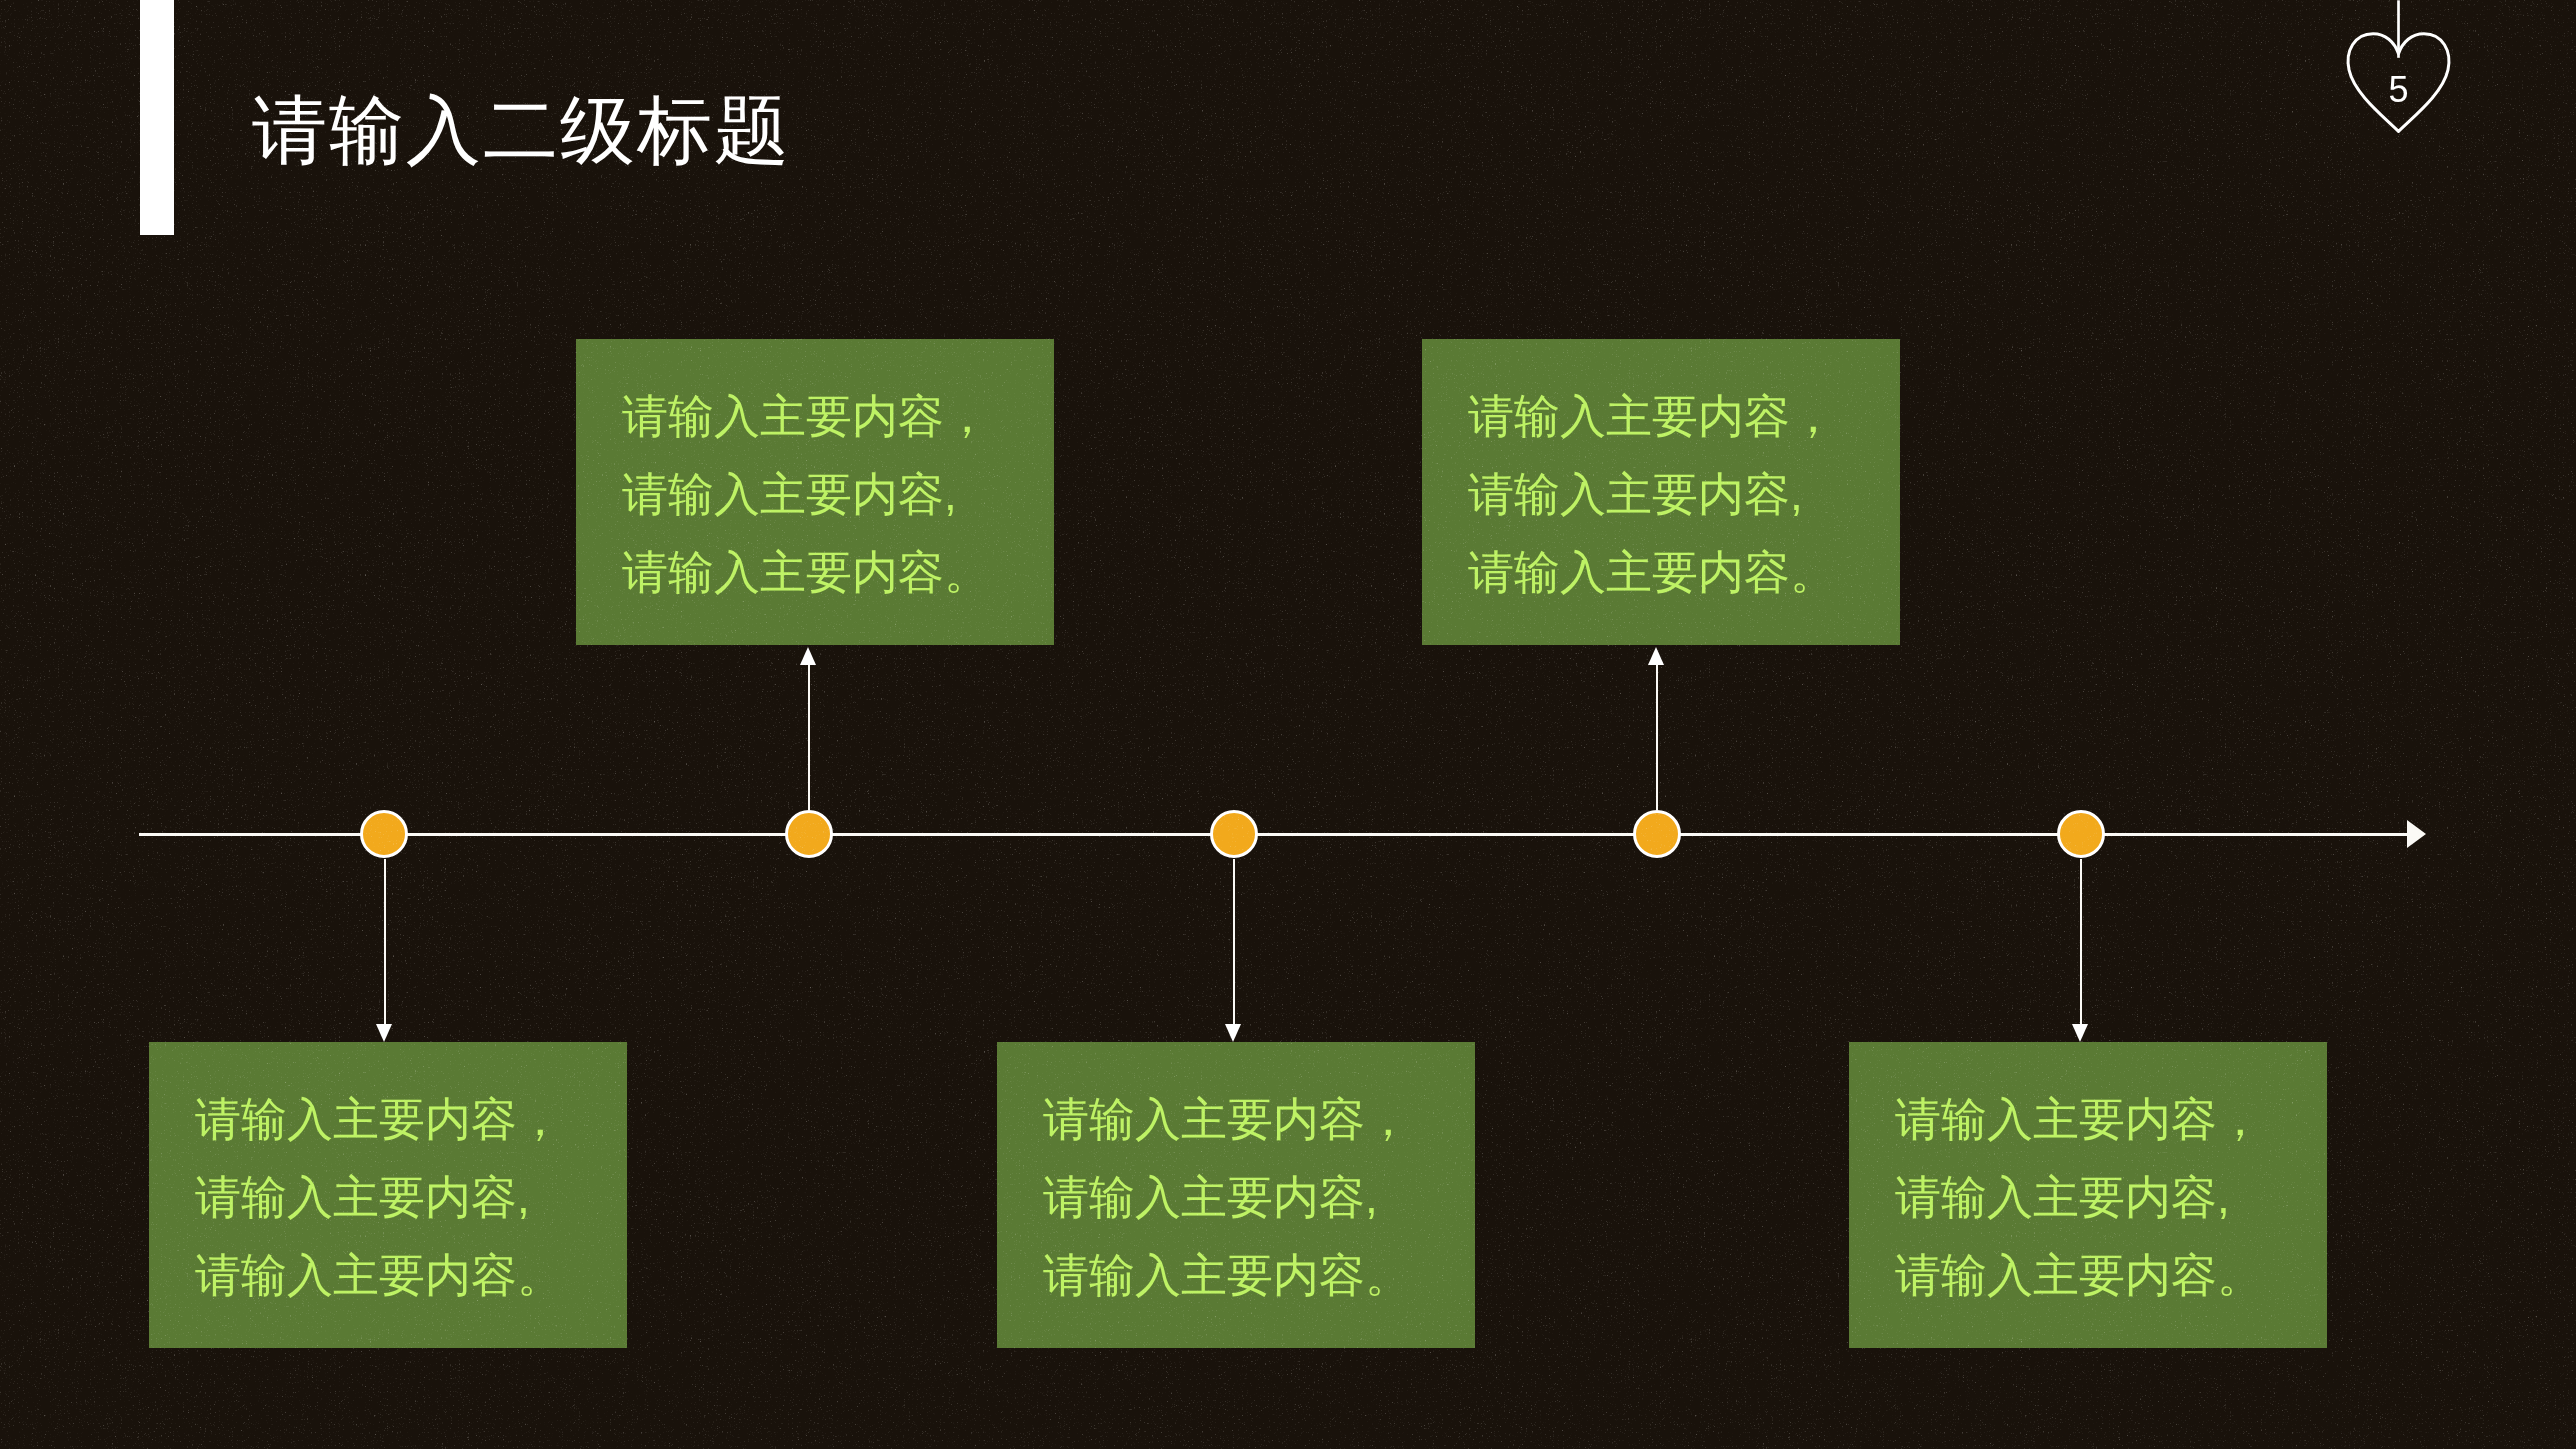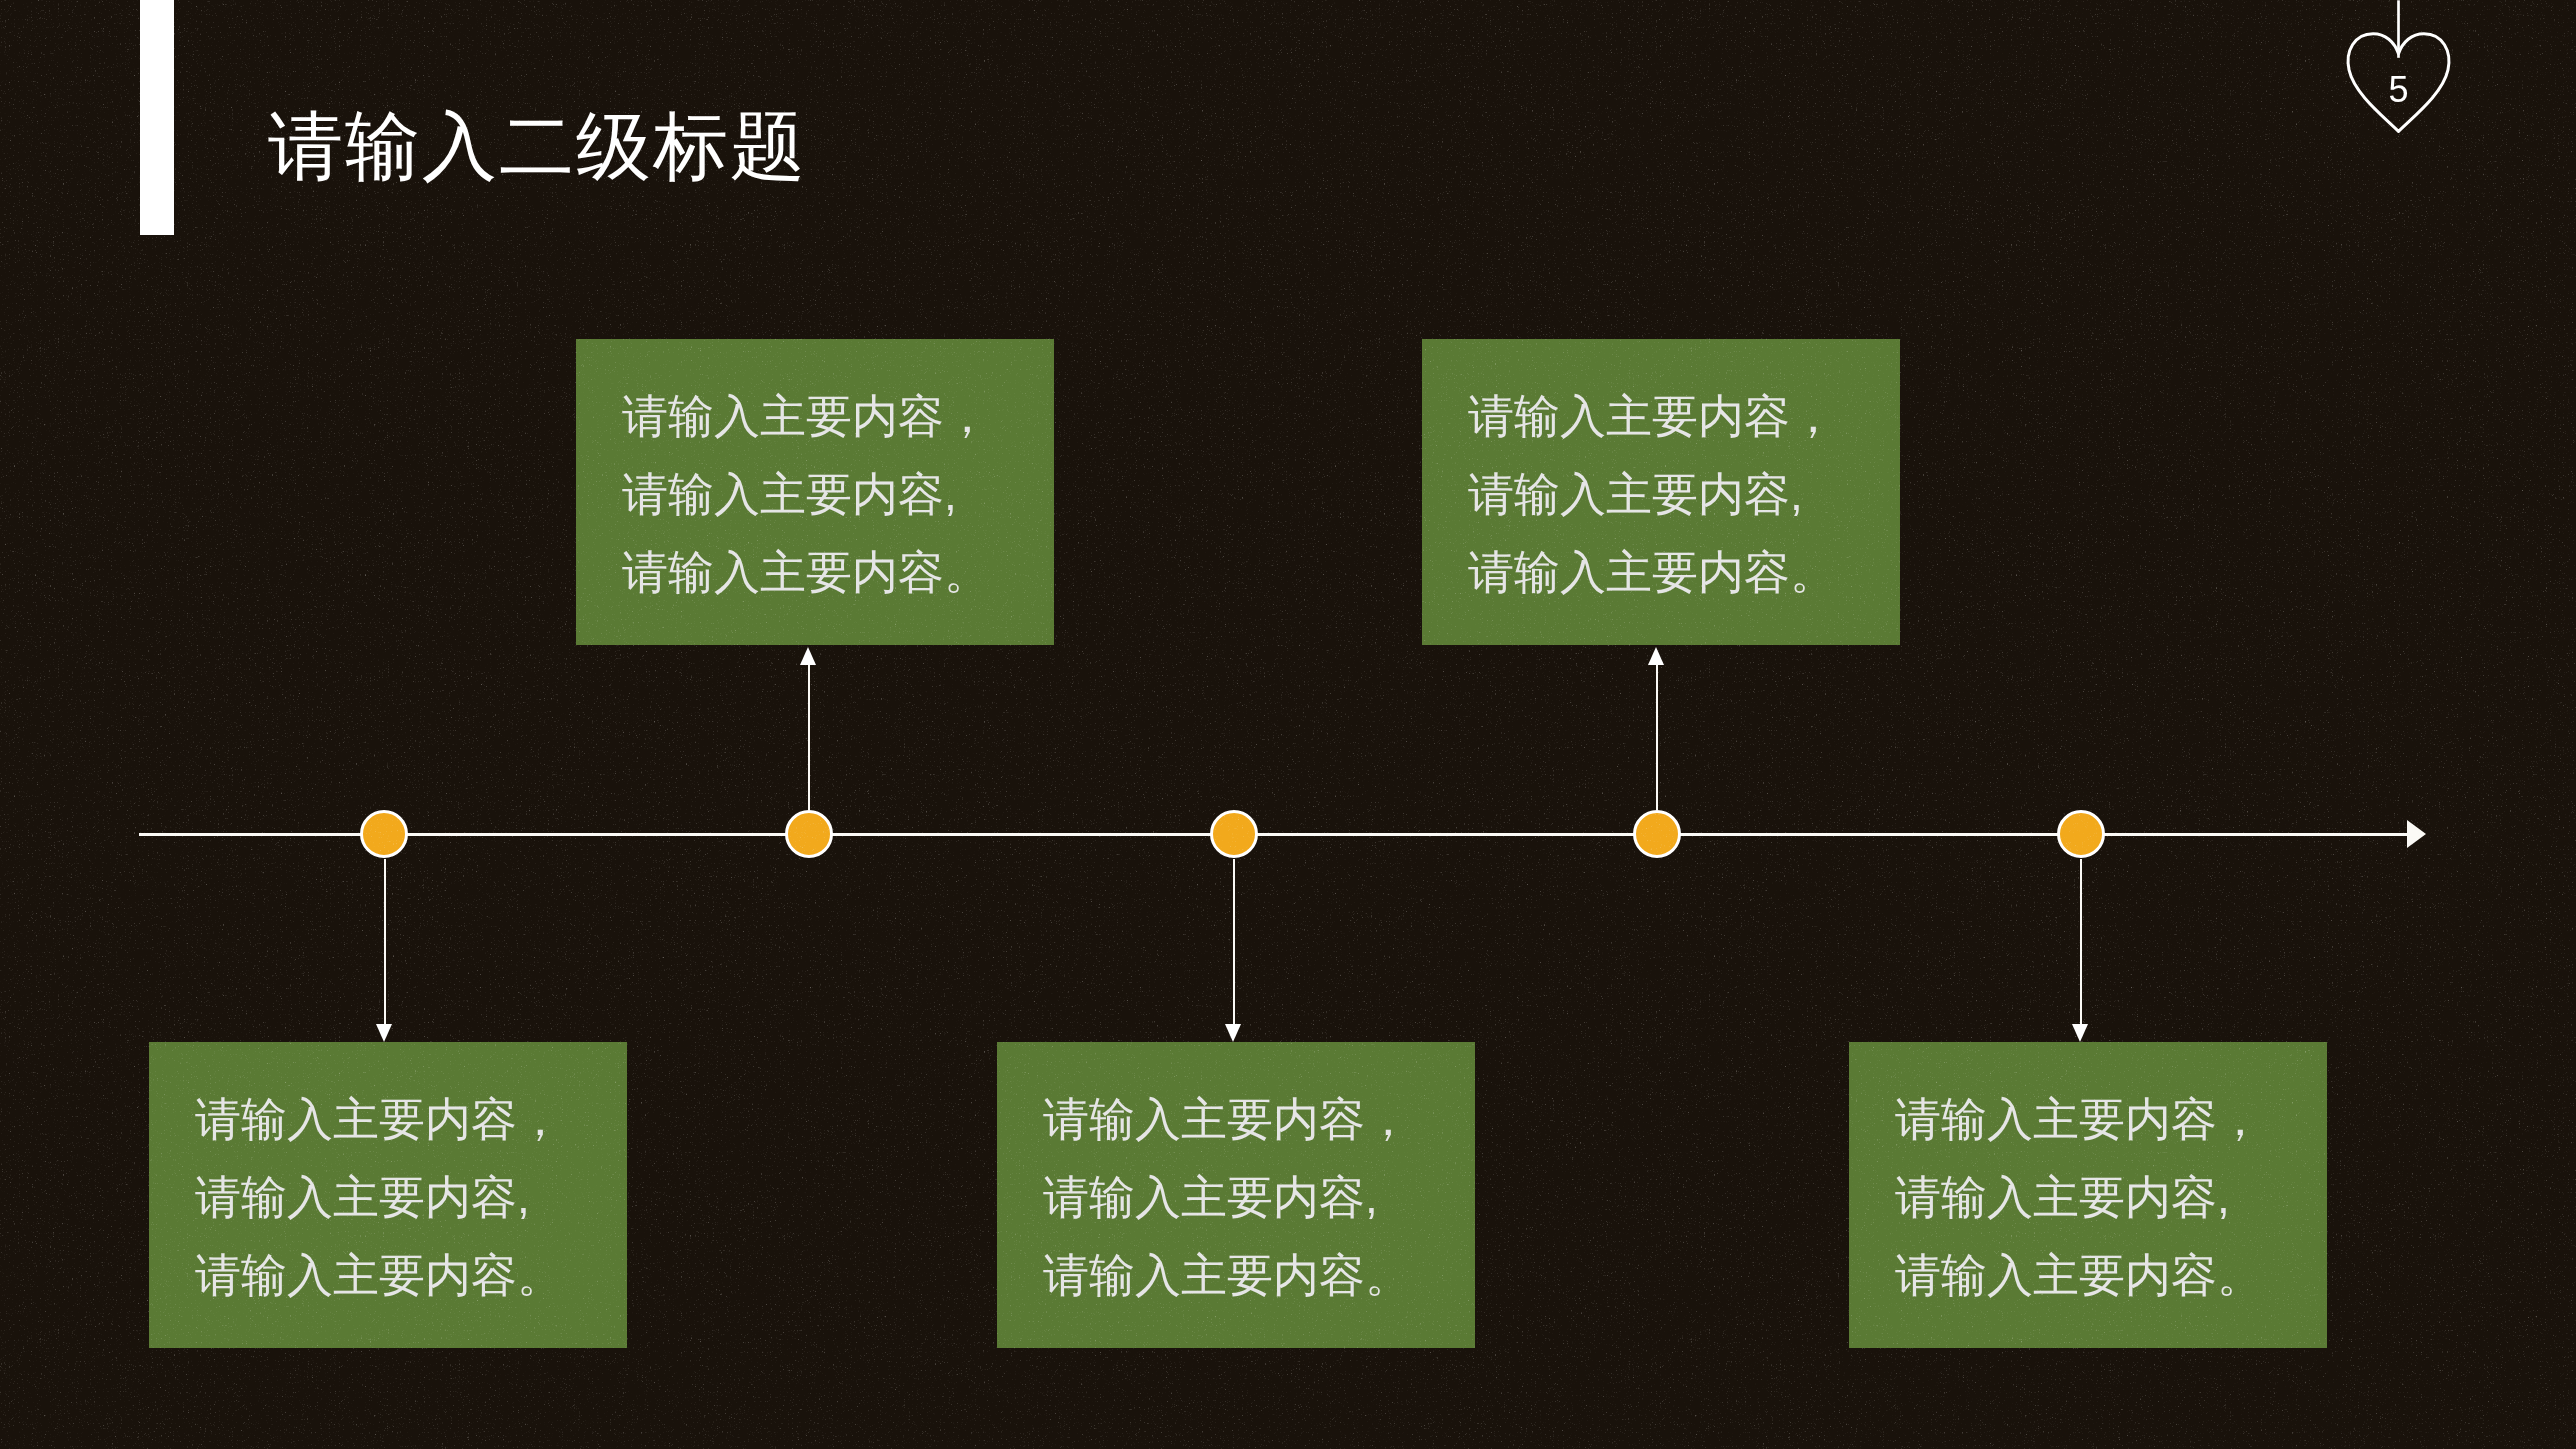--- a/index.html
+++ b/index.html
@@ -6,21 +6,21 @@
   .slide{
     position:relative;width:2576px;height:1449px;overflow:hidden;
     background:#19120b;
     font-family:"Liberation Sans",sans-serif;
   }
   
   .noise{position:absolute;left:0;top:0;width:2576px;height:1449px;
     opacity:.55;mix-blend-mode:screen;pointer-events:none;z-index:9;}
   
   .accent-bar{position:absolute;left:140px;top:0;width:34px;height:235px;background:#ffffff;}
-  .title{position:absolute;left:250px;top:85px;margin:18px;
+  .title{position:absolute;left:250px;top:85px;margin:2px;
     font-size:75px;font-weight:400;letter-spacing:2px;line-height:1.15;color:#ffffff;}
   
   .page-marker{position:absolute;left:2341px;top:0;width:115px;height:141px;}
   
   .axis{position:absolute;left:139px;top:833px;width:2270px;height:2.7px;background:#fbfaf6;}
   .axis-arrow{position:absolute;left:2407px;top:820px;width:0;height:0;
     border-top:14px solid transparent;border-bottom:14px solid transparent;
     border-left:19px solid #fbfaf6;}
   .dot{position:absolute;top:810px;width:48px;height:48px;box-sizing:border-box;
     border-radius:50%;background:#f2a91c;border:3.4px solid #ffffff;z-index:3;}
@@ -28,21 +28,21 @@
   .conn.up{top:664px;height:146px;}
   .conn.down{top:859px;height:168px;}
   .arrow-up{position:absolute;top:647px;width:0;height:0;z-index:2;
     border-left:8.7px solid transparent;border-right:8.7px solid transparent;
     border-bottom:18px solid #ffffff;}
   .arrow-down{position:absolute;top:1024px;width:0;height:0;z-index:2;
     border-left:8.7px solid transparent;border-right:8.7px solid transparent;
     border-top:18px solid #ffffff;}
   
   .box{position:absolute;width:478px;height:306px;box-sizing:border-box;
-    background:#5a7a34;color:#e5e5e5;z-index:1;
+    background:#5a7a34;color:#bef264;z-index:1;
     padding:38px 4px 0 46px;font-size:46px;line-height:78px;}
   .box.top{top:339px;}
   .box.bottom{top:1042px;}
   .box-line{white-space:nowrap;}
 </style>
 </head>
 <body>
 
 <div class="slide">
 

